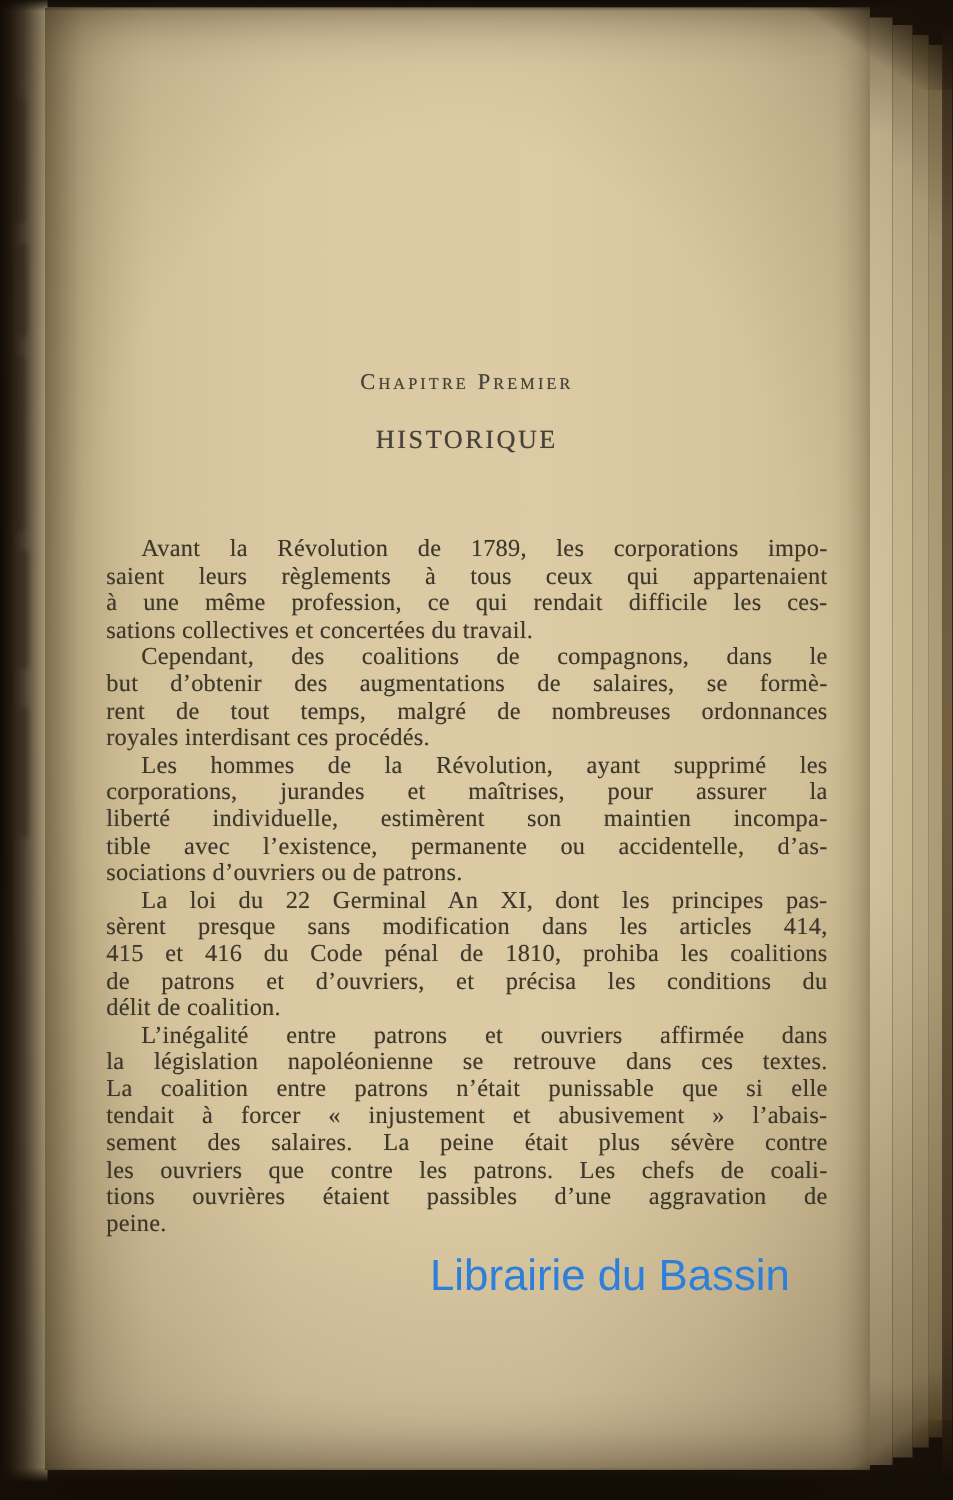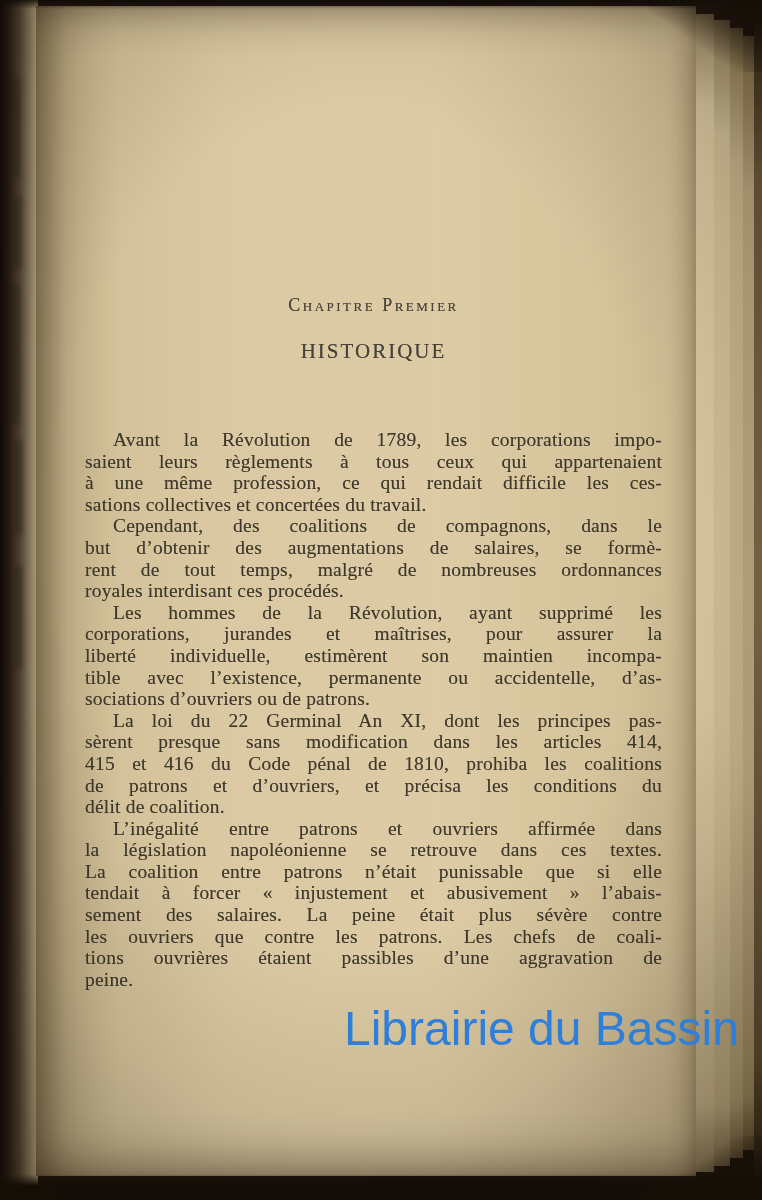--- a/index.html
+++ b/index.html
@@ -86,21 +86,21 @@
   .vignette{
     position:absolute;inset:0;pointer-events:none;
     background:radial-gradient(ellipse 78% 70% at 46% 44%,
       rgba(0,0,0,0) 50%, rgba(30,20,8,0.10) 72%,
       rgba(30,20,8,0.26) 92%, rgba(30,20,8,0.38) 100%);
   }
 
   .watermark{
     position:absolute;left:344px;top:1001px;white-space:nowrap;
     font-family:"Liberation Sans","DejaVu Sans",sans-serif;
-    font-size:48px;font-weight:400;color:#2e7fd9;
+    font-size:35px;font-weight:400;color:#2e7fd9;
   }
 </style>
 </head>
 <body>
 
 <div class="photo">
 
   <div class="spine"></div>
 
   <div class="page"></div>

